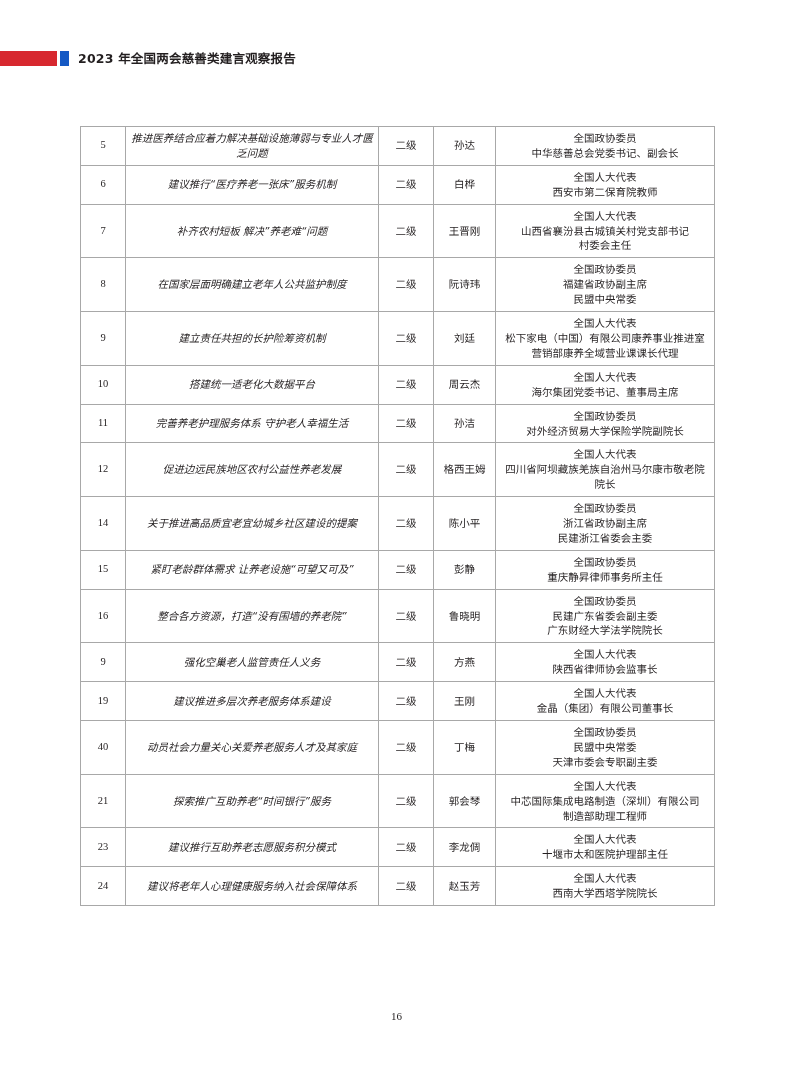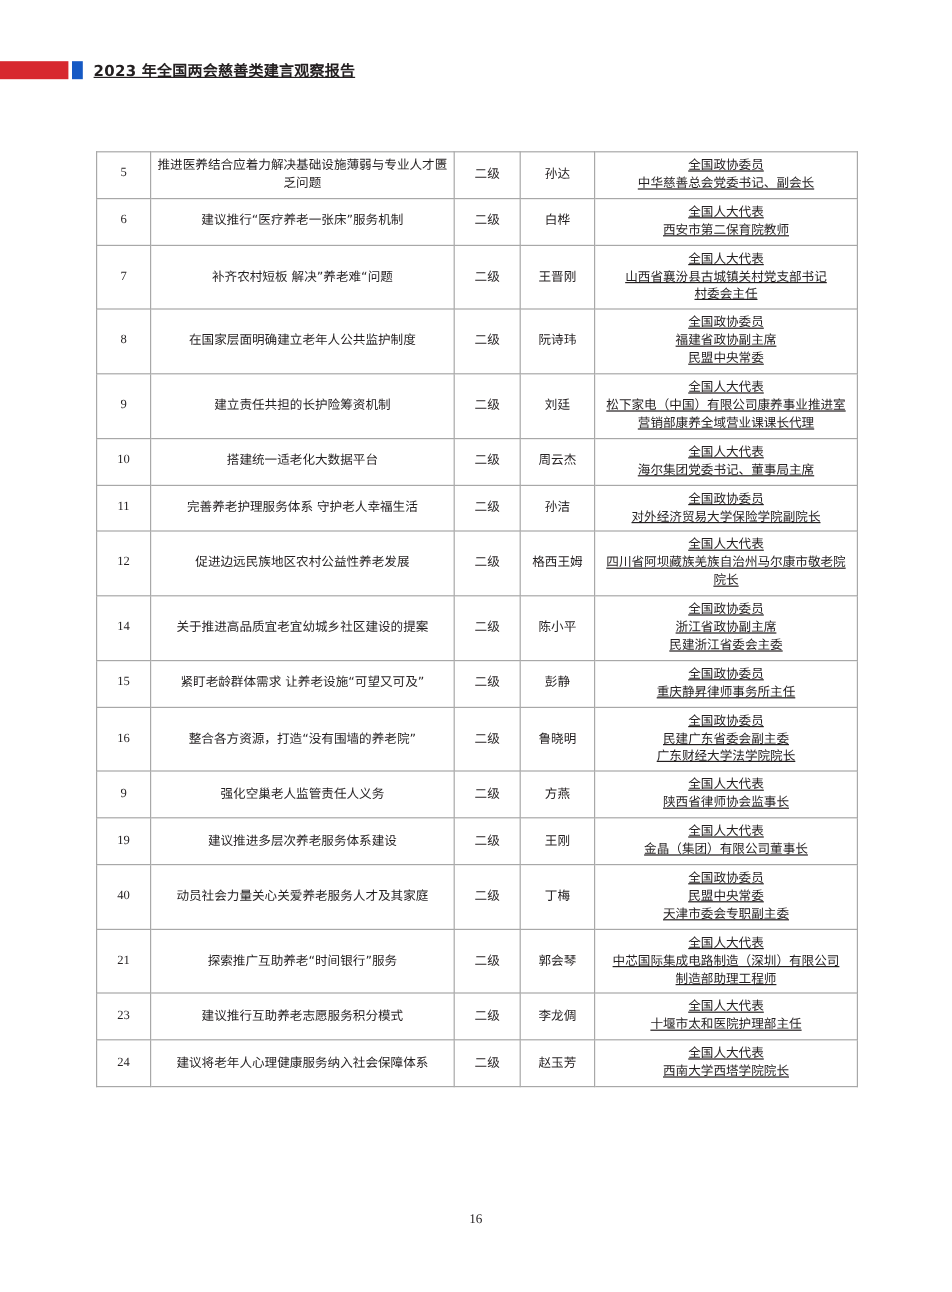--- a/index.html
+++ b/index.html
@@ -43,21 +43,20 @@
   .header-title {
     position: absolute;
     left: 78px;
     top: 0px;
     font-size: 12.5px;
     font-weight: bold;
     line-height: 22px;
     letter-spacing: 0.2px;
     white-space: nowrap;
     color: #231f20;
-    text-decoration: underline;
   }
 
   
   .table-wrap {
     position: absolute;
     left: 80px;
     top: 126px;
     width: 634px;
   }
   table.proposals {
@@ -81,26 +80,27 @@
   col.c-name   { width: 62px; }
   col.c-affil  { width: 219px; }
 
   td.cell-index {
     font-size: 11px;
     font-family: "Liberation Serif", "DejaVu Serif", serif;
   }
   td.cell-title {
     padding-left: 6px;
     padding-right: 6px;
+    font-style: italic;
   }
   td.cell-affil {
     padding-left: 5px;
     padding-right: 5px;
   }
-  .affil-line { display: block; text-decoration: underline; }
+  .affil-line { display: block; }
 
   
   .page-number {
     position: absolute;
     left: 0;
     top: 1010px;
     width: 793px;
     text-align: center;
     font-size: 11px;
     font-family: "Liberation Serif", "DejaVu Serif", serif;

